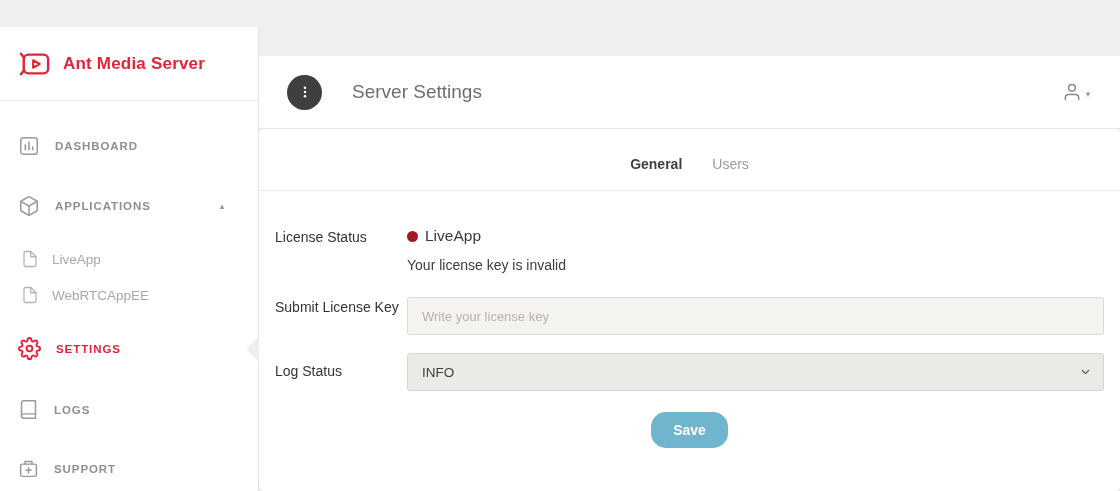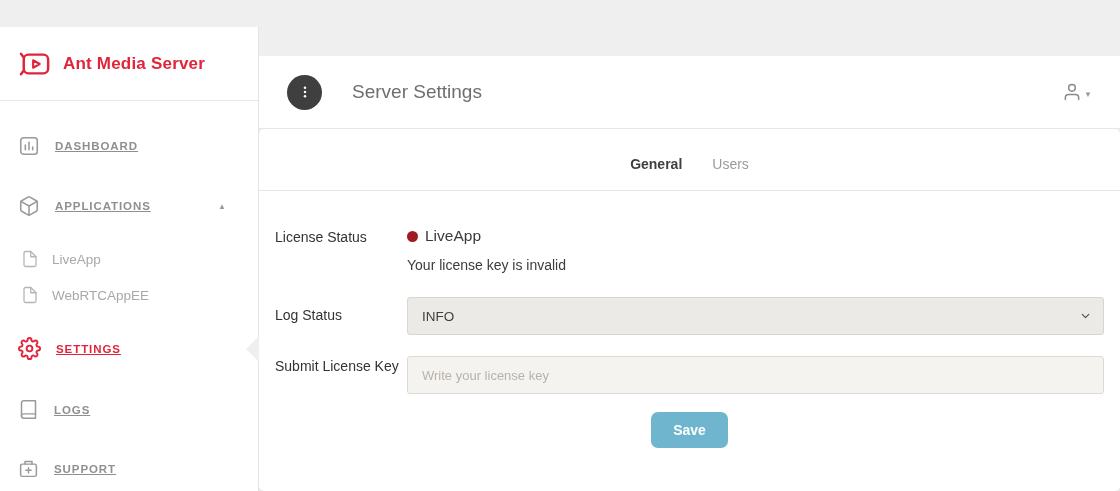--- a/index.html
+++ b/index.html
@@ -9,21 +9,21 @@
   .app { width:1120px; height:491px; display:flex; background:#efeff0; overflow:hidden; position:relative;align-items:flex-end; }
 
   
   .sidebar { width:259px; flex-shrink:0; background:#ffffff; border-right:1px solid #e3e3e3; position:relative; }
   .brand { height:73px; display:flex; align-items:center; gap:11px; padding:0 18px; cursor:pointer; }
   .brand-name { font-size:17px; font-weight:700; color:#e0243a; letter-spacing:.2px; }
   .sidebar-divider { height:1px; background:#e7e7e7; }
 
   .nav { padding-top:22px; }
   .nav-item { display:flex; align-items:center; gap:15px; padding:12px 18px; cursor:pointer; color:#9a9a9a; position:relative; }
-  .nav-item .label { font-size:11.5px; font-weight:700; letter-spacing:.08em; color:#8f8f8f;text-decoration:underline; }
+  .nav-item .label { font-size:11.5px; font-weight:700; letter-spacing:.08em; color:#8f8f8f; }
   .nav-item.mb14 { margin-bottom:14px; }
   .nav-item.mb12 { margin-bottom:12px; }
   .nav-sub { display:flex; align-items:center; gap:13px; padding:9px 6px 9px 21px; cursor:pointer; color:#b5b5b5; }
   .nav-sub .label { font-size:13.5px; font-weight:400; color:#a8a8a8; }
   .nav-item.settings { margin-top:12px; margin-bottom:15px; color:#e0243a; }
   .nav-item.settings .label { color:#e0243a; }
   .collapse-caret { margin-left:auto; margin-right:14px; font-size:8px; color:#9a9a9a; }
   .icon { display:inline-flex; align-items:center; justify-content:center; flex-shrink:0; }
   .notch { position:absolute; right:-1px; top:50%; transform:translateY(-50%); width:0; height:0;
            border-top:13px solid transparent; border-bottom:13px solid transparent; border-right:13px solid #efeff0; z-index:3; }
@@ -65,21 +65,21 @@
                 padding:0 14px; font-size:13px; color:#555; font-family:inherit; outline:none; }
   .text-input::placeholder { color:#b8b2ab; }
 
   .select-wrap { position:relative; width:100%; }
   .select { width:100%; height:38px; appearance:none; -webkit-appearance:none; background:#eceae7;
             border:1px solid #d9d6d2; border-radius:3px; padding:0 14px; font-size:13.5px; color:#3f3f3f;
             font-family:inherit; cursor:pointer; outline:none; }
   .select-chevron { position:absolute; right:12px; top:50%; transform:translateY(-50%); pointer-events:none; color:#4a4a4a; display:flex; }
 
   .save-wrap { text-align:center; margin-top:14px; }
-  .save-btn { background:#6fb5cd; color:#fff; border:none; border-radius:7px; padding:10px 22px;
+  .save-btn { background:#6fb5cd; color:#fff; border:none; border-radius:15px; padding:10px 22px;
               font-size:14px; font-weight:600; font-family:inherit; cursor:pointer; }
 </style>
 </head>
 <body>
 
 <div class="app">
 
   <aside class="sidebar">
 
     <div class="brand">
@@ -215,46 +215,46 @@
         <div class="form">
 
           <div class="form-row row-license">
             <div class="form-label">License Status</div>
             <div class="form-value">
               <div class="status-line">
                 <span class="status-dot"></span>
                 <span>LiveApp</span>
               </div>
               <div class="status-detail">Your license key is invalid</div>
+            </div>
+          </div>
+
+          <div class="form-row row-submit">
+            <div class="form-label">Submit License Key</div>
+            <div class="form-value">
+              <input class="text-input" type="text" placeholder="Write your license key" style="">
             </div>
           </div>
 
           <div class="form-row center row-log">
             <div class="form-label">Log Status</div>
             <div class="form-value">
               <div class="select-wrap">
                 <select class="select">
                   <option>INFO</option>
                 </select>
                 <span class="select-chevron">
                   <svg width="13" height="13" viewBox="0 0 24 24" fill="none" stroke="#4a4a4a" stroke-width="2" stroke-linecap="round" stroke-linejoin="round">
                     <polyline points="6 9 12 15 18 9"></polyline>
                   </svg>
                 </span>
               </div>
             </div>
           </div>
 
-          <div class="form-row row-submit">
-            <div class="form-label">Submit License Key</div>
-            <div class="form-value">
-              <input class="text-input" type="text" placeholder="Write your license key" style="">
-            </div>
-          </div>
-
           <div class="save-wrap">
             <button class="save-btn">Save</button>
           </div>
 
         </div>
       </div>
     </div>
 
   </div>
 </div>

